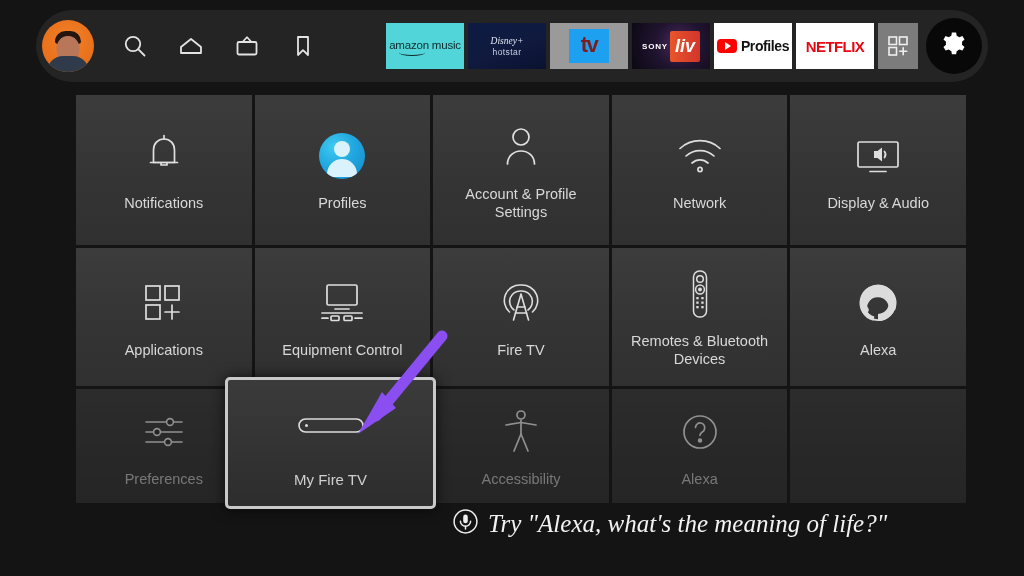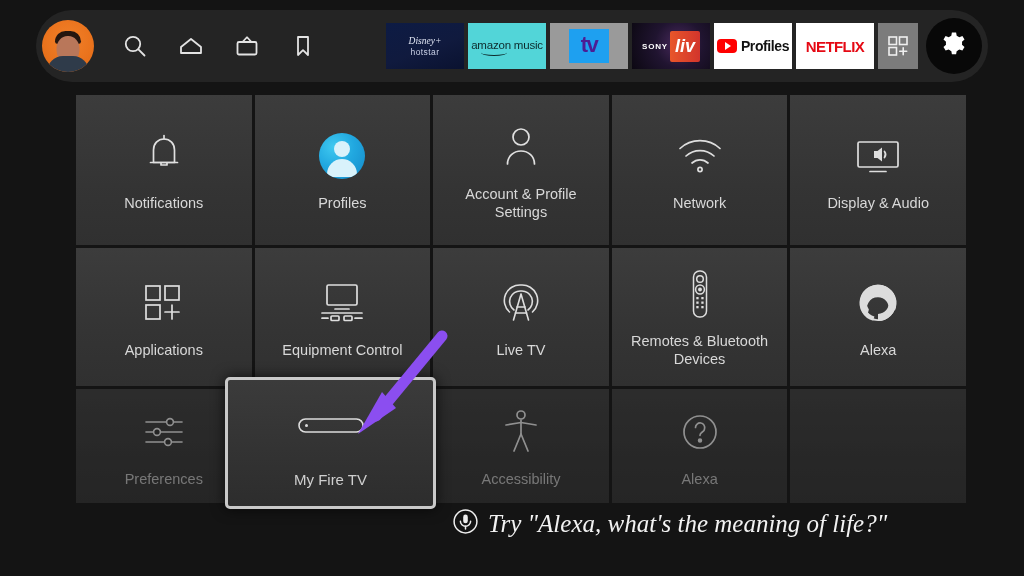--- a/index.html
+++ b/index.html
@@ -91,21 +91,21 @@
     flex-direction: column; gap: 1px;
   }
   .app-hotstar .hs1 { font-size: 9.5px; color: #dfe4f2; font-family: "Liberation Serif", serif; font-style: italic; }
   .app-hotstar .hs2 { font-size: 8.5px; color: #c9d0e6; letter-spacing: 0.4px; }
   .app-appletv { background: #9a9a9a; }
   .app-appletv .atv-box {
     width: 40px; height: 34px; background: #1ea0f0;
     display:flex; align-items:center; justify-content:center;
   }
   .app-appletv .atv-txt {
-    font-size: 22px; color: #4c1d95; font-weight: 700; letter-spacing: -1.5px;
+    font-size: 22px; color: #7f1d1d; font-weight: 700; letter-spacing: -1.5px;
     position: relative; top: -1px;
   }
   .app-sonyliv {
     background: radial-gradient(circle at 60% 45%, #4a2a5e 0%, #201430 45%, #0c0812 100%);
     flex-direction: row; gap: 2px;
   }
   .app-sonyliv .sl1 { font-size: 8px; color: #fff; font-weight: 700; letter-spacing: 0.8px; }
   .app-sonyliv .sl2 {
     font-size: 18px; color: #fff; font-weight: 700; font-style: italic;
     background: linear-gradient(90deg,#e8562a,#d2352c); padding: 8px 5px; border-radius: 2px;
@@ -245,28 +245,28 @@
 
       <div class="nav-icon">
         <svg width="24" height="26" viewBox="0 0 24 26" fill="none" stroke="#e3e3e3" stroke-width="1.8" stroke-linejoin="round">
           <path d="M7 4 L17 4 L17 22 L12 17.2 L7 22 Z"></path>
         </svg>
       </div>
     </div>
 
     <div class="apps-zone">
 
+      <div class="app-tile app-amazon-music">
+        <span class="am-txt">amazon music</span>
+        <span class="am-smile"></span>
+      </div>
+
       <div class="app-tile app-hotstar">
         <span class="hs1">Disney+</span>
         <span class="hs2">hotstar</span>
-      </div>
-
-      <div class="app-tile app-amazon-music">
-        <span class="am-txt">amazon music</span>
-        <span class="am-smile"></span>
       </div>
 
       <div class="app-tile app-appletv">
         <span class="atv-box">
           <span class="atv-txt">tv</span>
         </span>
       </div>
 
       <div class="app-tile app-sonyliv">
         <span class="sl1">SONY</span>
@@ -395,21 +395,21 @@
       <div class="tile">
         <div class="tile-icon">
           <svg width="50" height="48" viewBox="0 0 50 48" fill="none" stroke="#dedede" stroke-width="1.6" stroke-linecap="round">
             <path d="M13.5 33A15.5 15.5 0 0125 6a15.5 15.5 0 0111.5 27"></path>
             <path d="M18 31a10.5 10.5 0 017-19 10.5 10.5 0 017 19"></path>
             <path d="M25 15 L17.5 41 M25 15 L32.5 41"></path>
             <line x1="21" y1="28" x2="29" y2="28"></line>
             <line x1="19.4" y1="34" x2="30.6" y2="34"></line>
           </svg>
         </div>
-        <div class="tile-label">Live TV</div>
+        <div class="tile-label">Fire TV</div>
       </div>
 
       <div class="tile">
         <div class="tile-icon">
           <svg width="32" height="52" viewBox="0 0 32 52" fill="none" stroke="#dedede" stroke-width="1.5">
             <rect x="9.5" y="3" width="13" height="46" rx="6"></rect>
             <circle cx="16" cy="11" r="3.3"></circle>
             <circle cx="16" cy="21.5" r="4.4"></circle>
             <circle cx="16" cy="21.5" r="1.2" fill="#dedede"></circle>
             <rect x="12.3" y="29" width="2.3" height="2.3" fill="#dedede" stroke="none"></rect>

